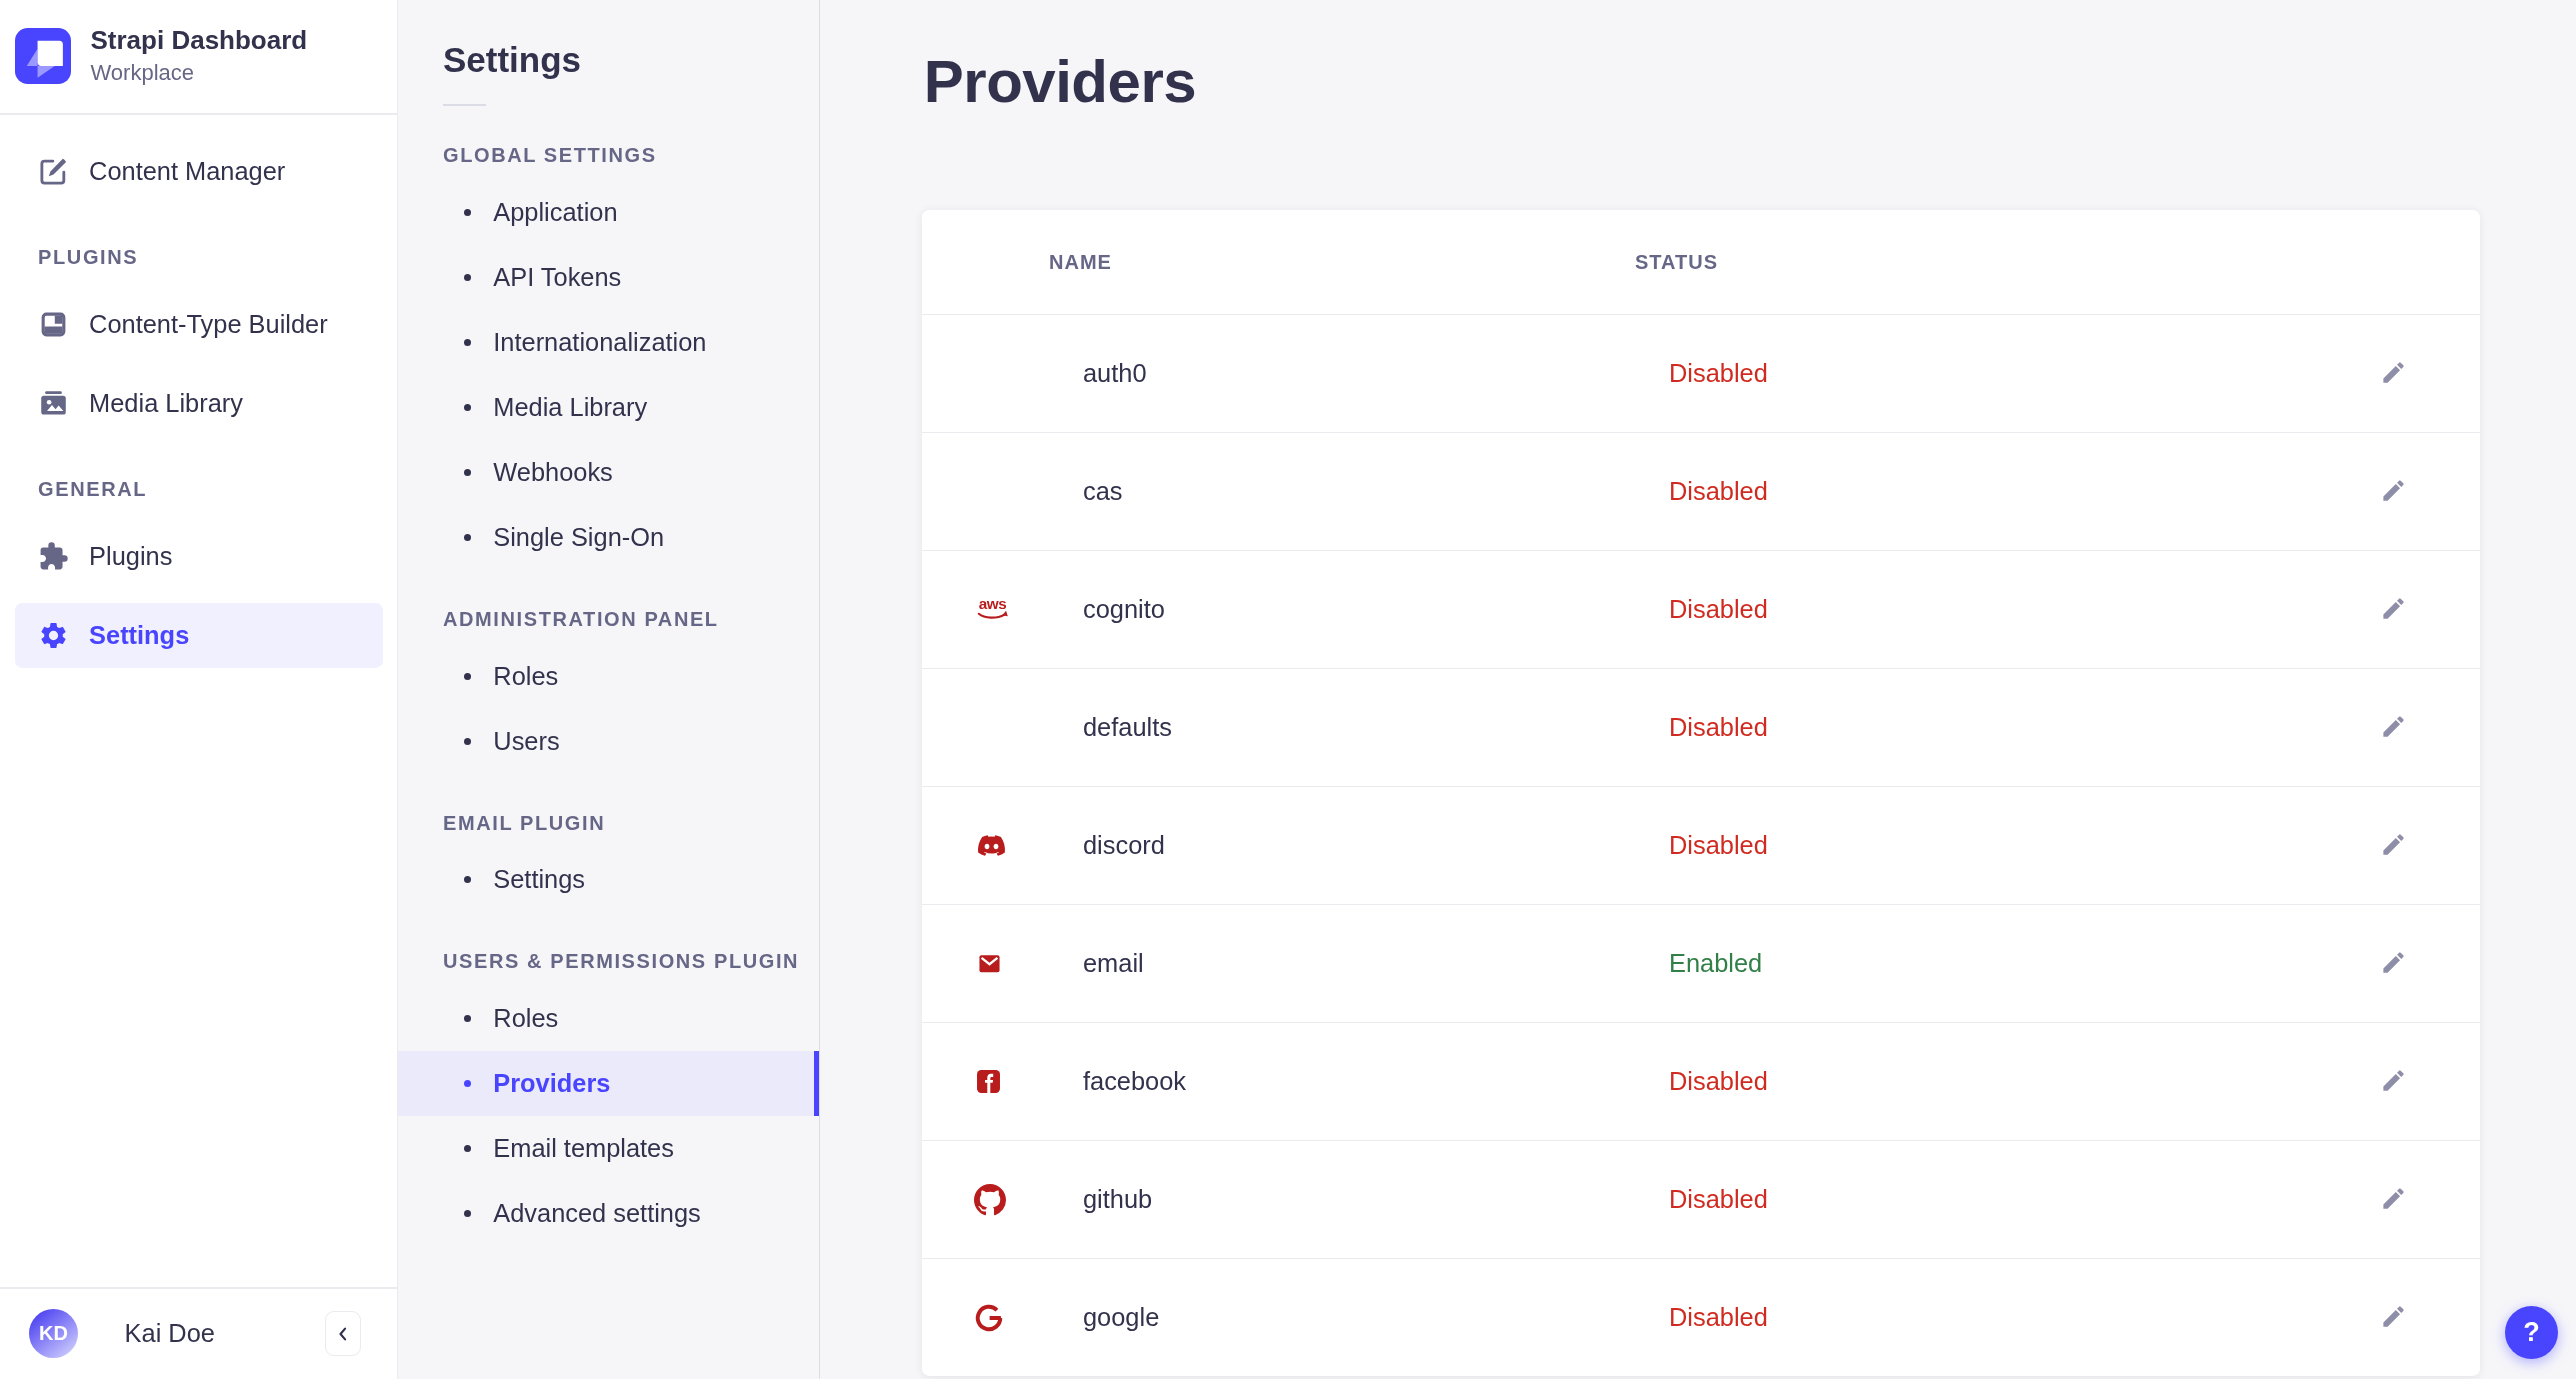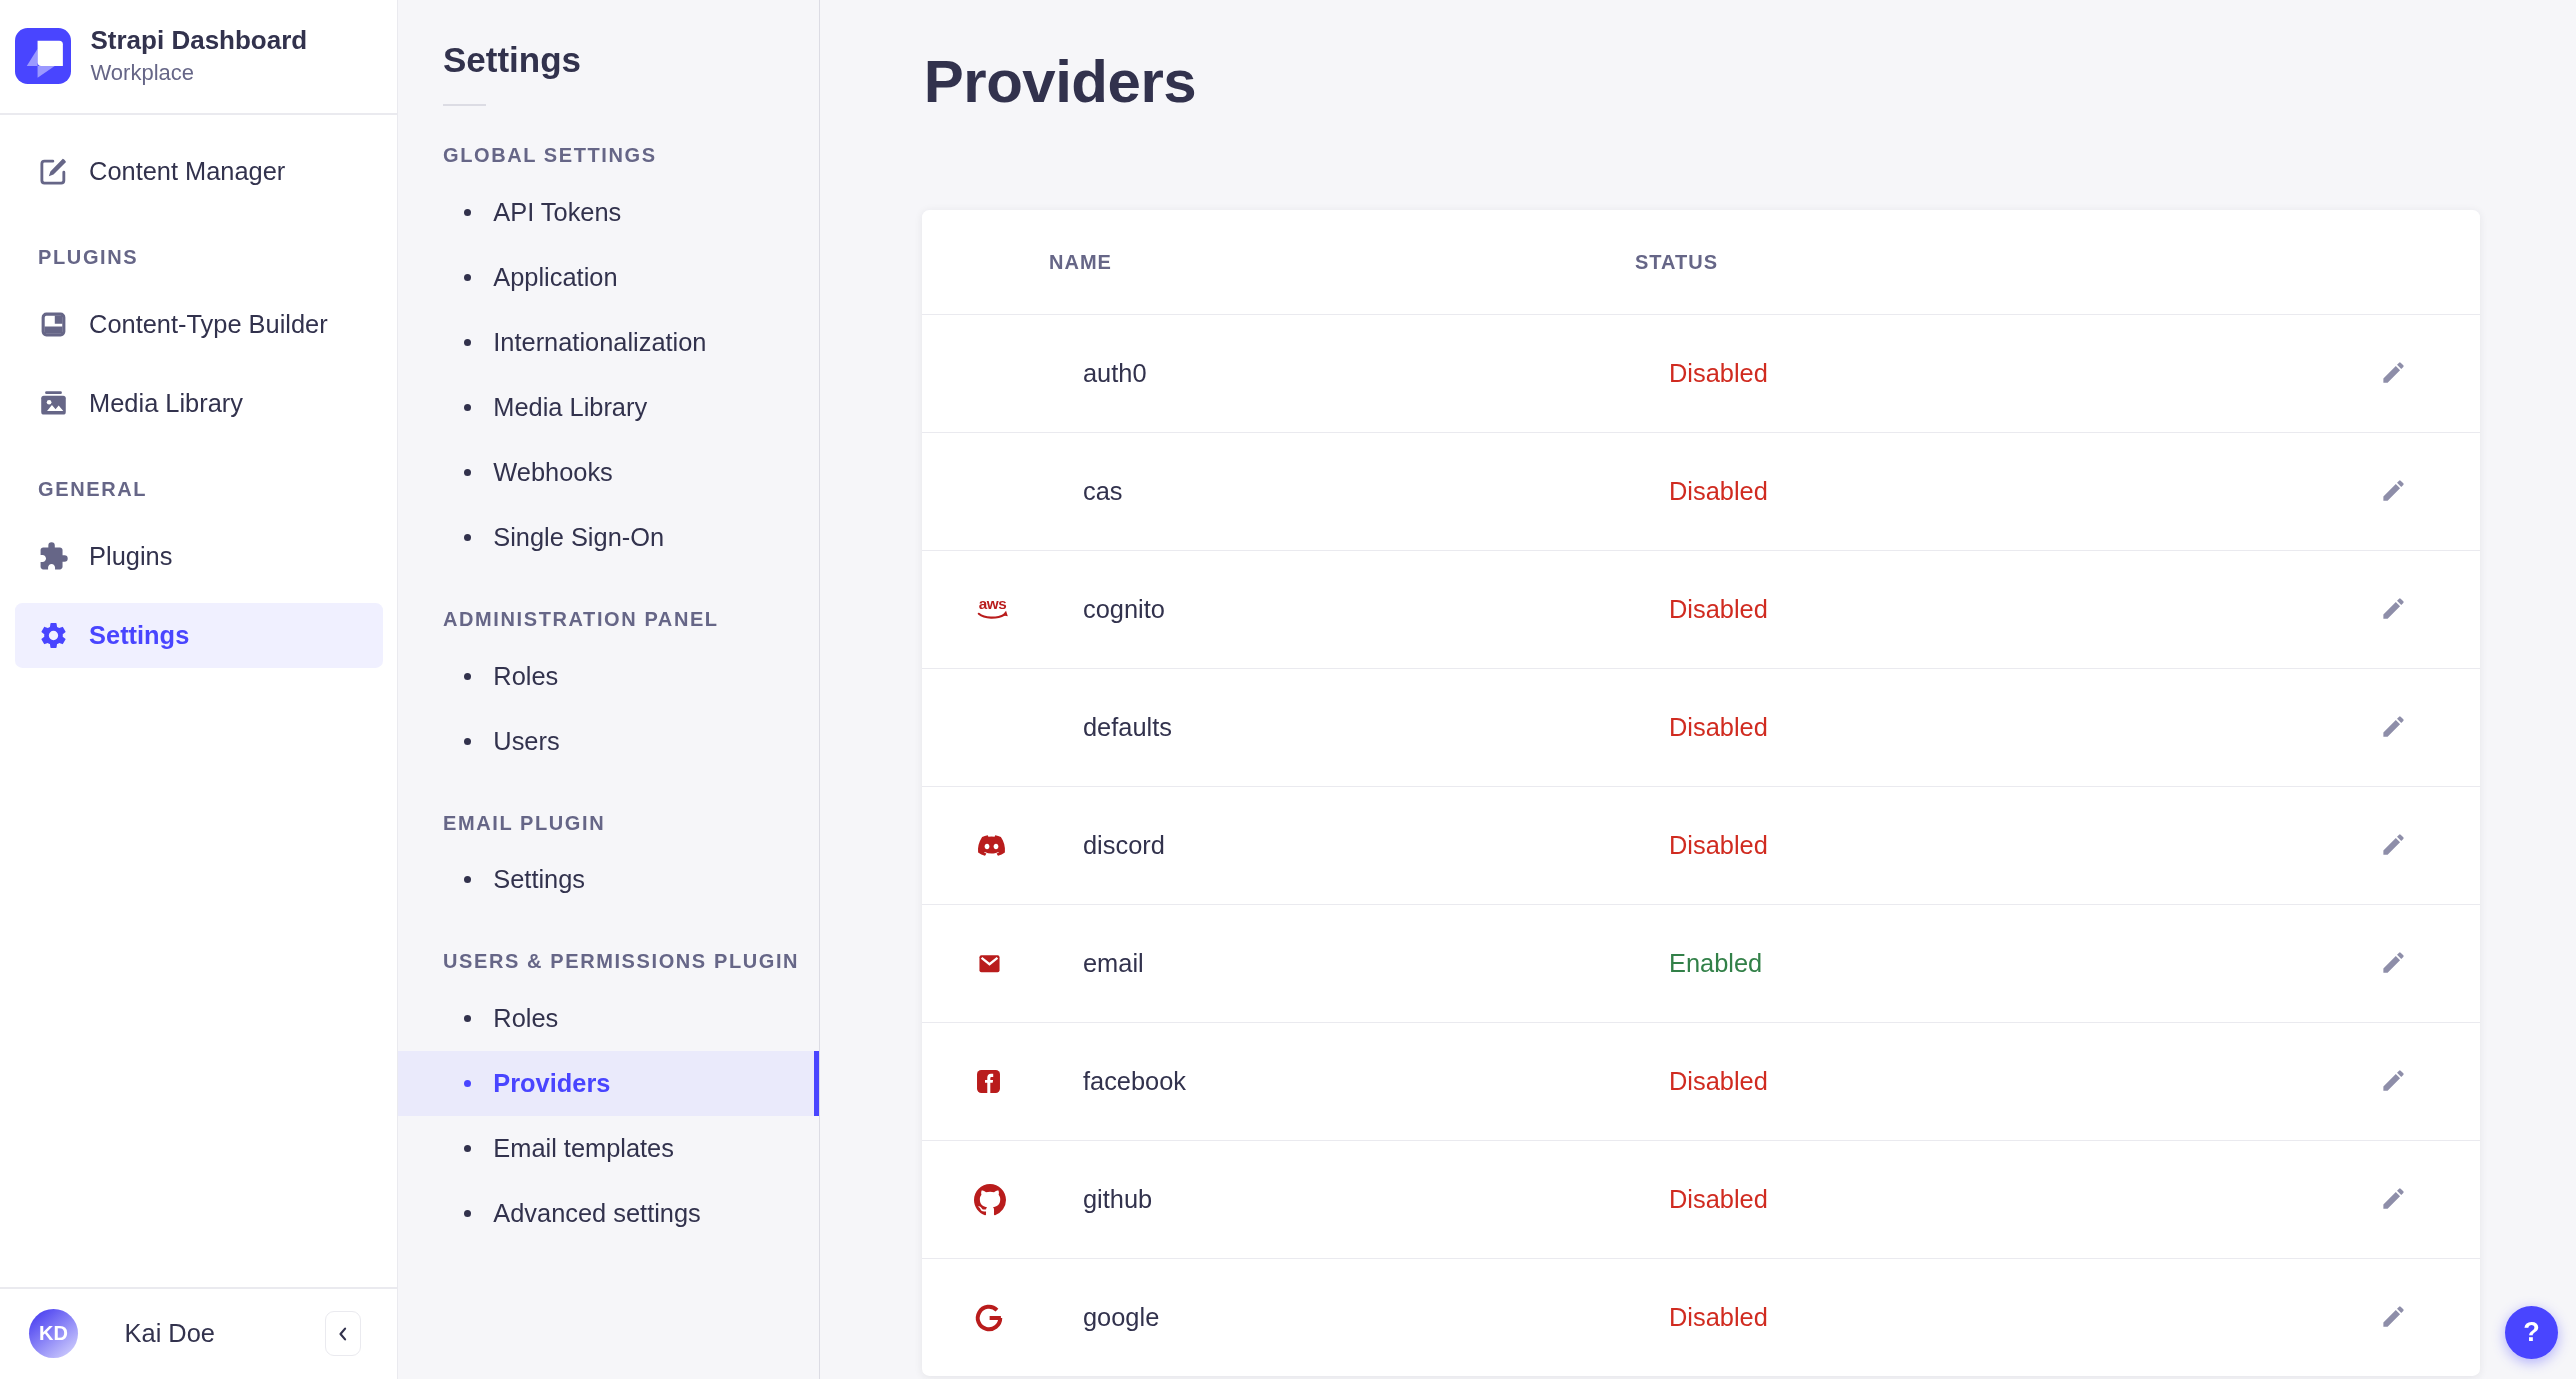--- a/index.html
+++ b/index.html
@@ -210,25 +210,25 @@
     </div>
   </aside>
 
   <aside class="subnav">
     <h2 class="subnav-title">Settings</h2>
     <div class="subnav-rule"></div>
     <div id="subnavSections">
         <div class="subnav-section-label">GLOBAL SETTINGS</div>
         <div class="subnav-item">
           <span class="bullet"></span>
+          <span class="lbl">Application</span>
+        </div>
+        <div class="subnav-item">
+          <span class="bullet"></span>
           <span class="lbl">API Tokens</span>
-        </div>
-        <div class="subnav-item">
-          <span class="bullet"></span>
-          <span class="lbl">Application</span>
         </div>
         <div class="subnav-item">
           <span class="bullet"></span>
           <span class="lbl">Internationalization</span>
         </div>
         <div class="subnav-item">
           <span class="bullet"></span>
           <span class="lbl">Media Library</span>
         </div>
         <div class="subnav-item">

